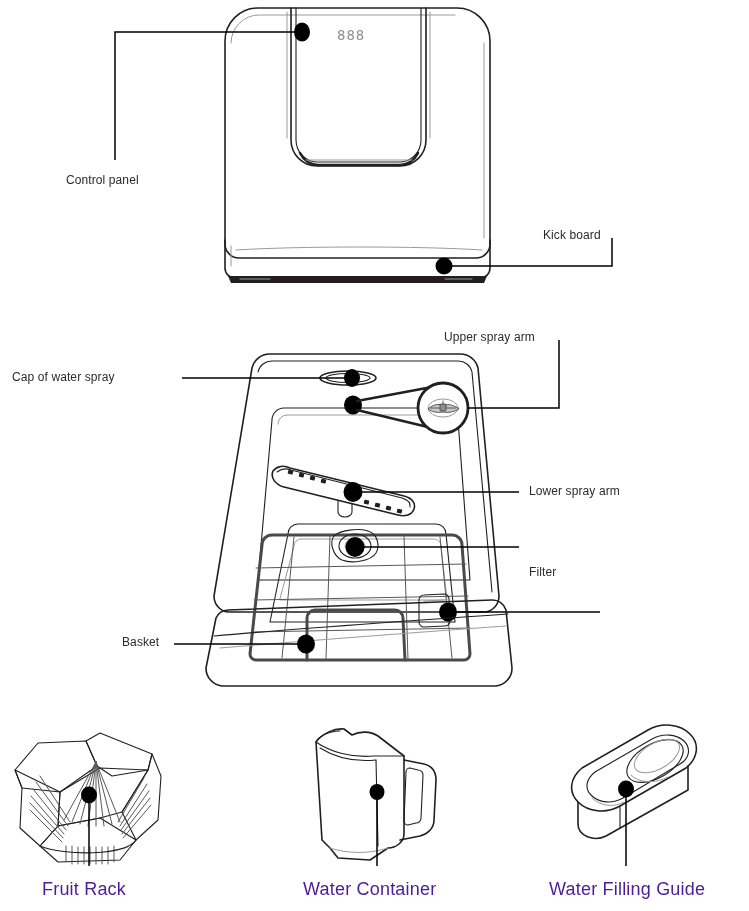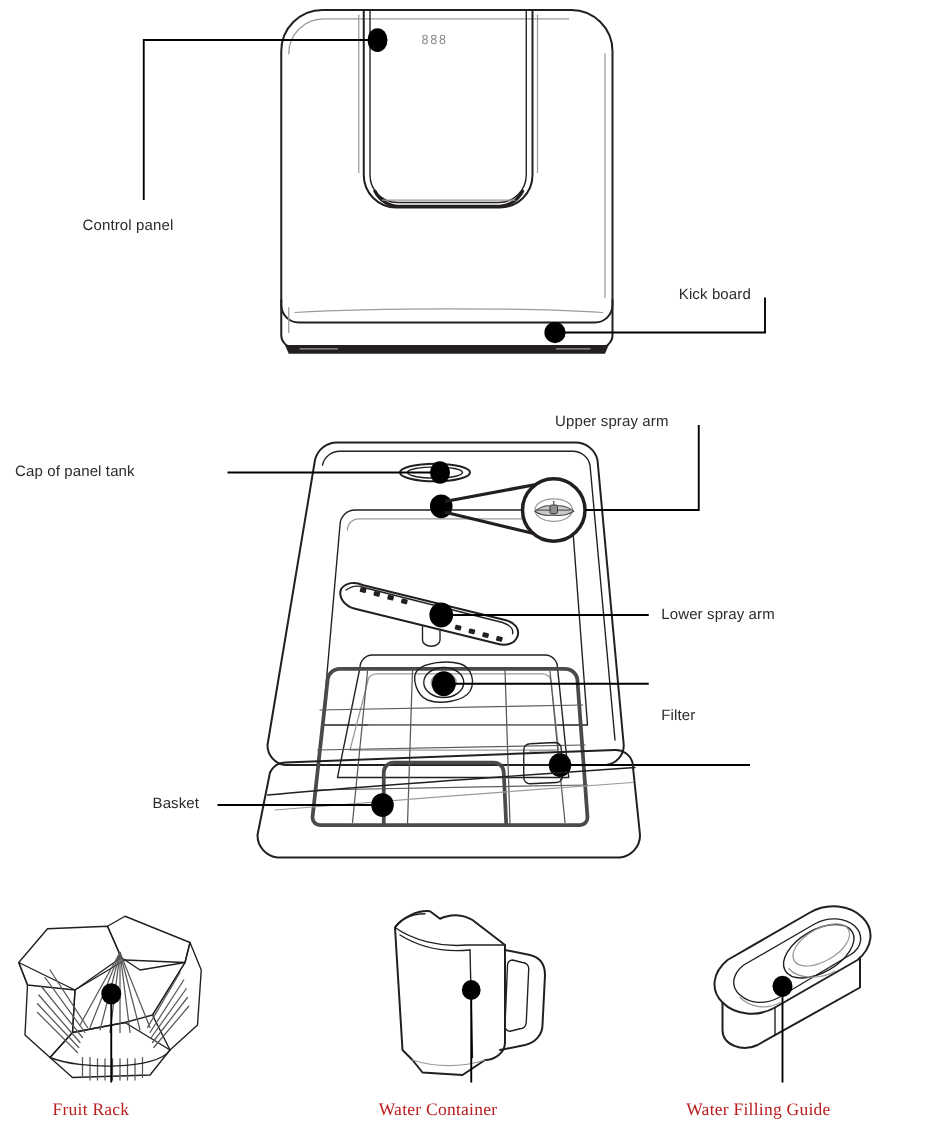--- a/index.html
+++ b/index.html
@@ -27,31 +27,30 @@
   }
   .lbl {
     position: absolute;
     font-size: 12px;
     line-height: 21px;
     color: #2b2b2b;
     white-space: pre;
     letter-spacing: 0.1px;
   }
   .lbl.big {
-    font-size: 14px;
+    font-size: 18px;
     line-height: 22px;
-    color: #b91c1c;
+    color: #4c1d95;
     letter-spacing: 0.2px;
-    font-family: Liberation Serif, serif;
   }
   .lbl.two { line-height: 23px; }
   .seg {
     position: absolute;
     font-family: "DejaVu Sans Mono", monospace;
-    font-size: 10px;
+    font-size: 14px;
     color: #8f8f8f;
     letter-spacing: 1px;
   }
 </style>
 </head>
 <body>
 
 <div id="page">
 
   <svg id="diagram" viewBox="0 0 749 911" xmlns="http://www.w3.org/2000/svg">
@@ -272,21 +271,21 @@
       <path class="ldr" d="M626 789 L626 866"></path>
     </g>
   </svg>
 
   <div class="lbl" style="left:66px; top:170px;">Control panel</div>
 
   <div class="lbl" style="left:543px; top:225px;">Kick board</div>
 
   <div class="seg" style="left:337px; top:27px;">888</div>
 
-  <div class="lbl" style="left:12px; top:367px;">Cap of panel tank</div>
+  <div class="lbl" style="left:12px; top:367px;">Cap of water spray</div>
 
   <div class="lbl" style="left:444px; top:327px;">Upper spray arm</div>
 
   <div class="lbl" style="left:529px; top:481px;">Lower spray arm</div>
 
   <div class="lbl" style="left:529px; top:538px;margin-top:24px;">Filter</div>
 
 
   <div class="lbl" style="left:122px; top:632px;">Basket</div>
 

